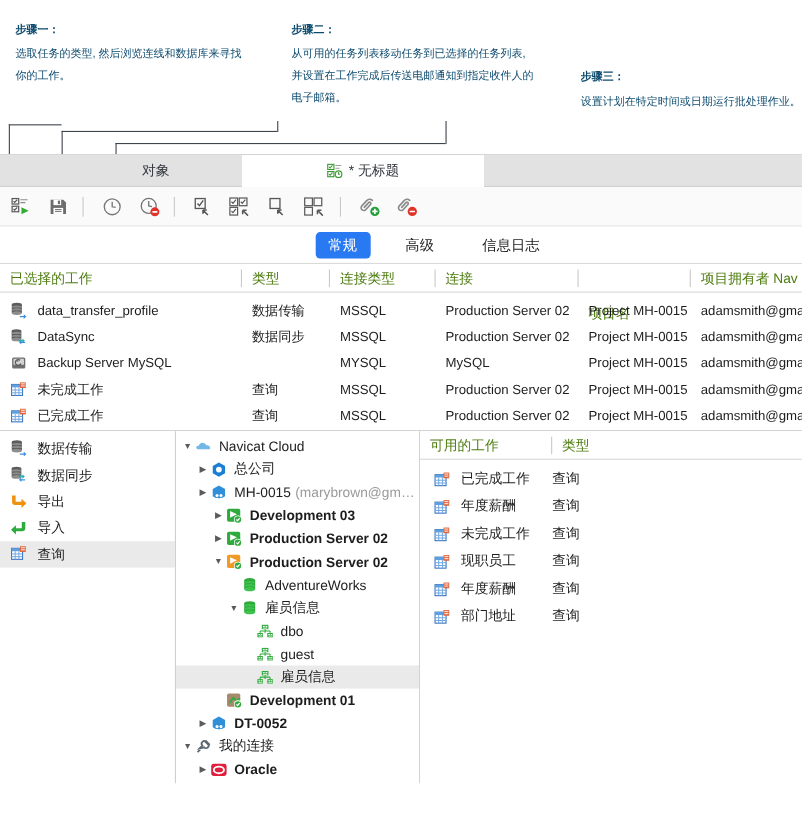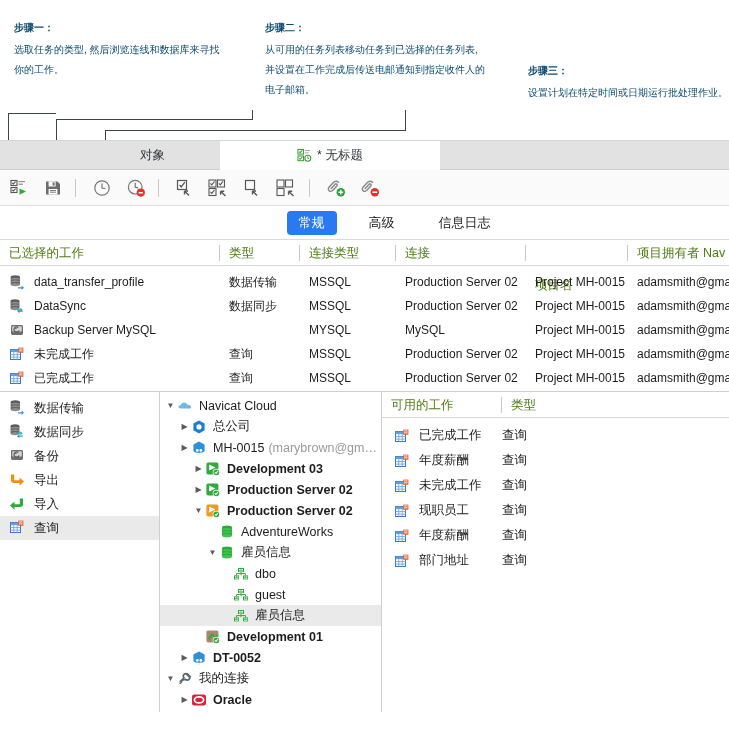--- a/index.html
+++ b/index.html
@@ -30,21 +30,21 @@
   
   #app { position: absolute; left: 0; top: 140px; width: 729px; height: 610px;
          background: #ffffff; border-top: 1px solid #d6d6d6; }
 
   
   #tabbar { position: relative; height: 29px; background: #e2e2e2;
             border-bottom: 1px solid #d0d0d0; }
   .tab { position: absolute; top: 0; height: 29px; display: flex;
          align-items: center; justify-content: center; gap: 5px;
          font-size: 12.5px; color: #30343a; }
-  #tab-objects { left: 85px; width: 135px; }
+  #tab-objects { left: 74px; width: 135px; }
   #tab-untitled { left: 220px; width: 220px; background: #ffffff; }
 
   
   #toolbar { position: relative; height: 36px; background: #fafafa;
              border-bottom: 1px solid #e0e0e0; display: flex; align-items: center; }
   .tbtn { width: 30px; height: 30px; margin-left: 4px; position: relative;
           display: flex; align-items: center; justify-content: center; }
   .tsep { width: 1px; height: 18px; background: #c8c8c8; margin: 0 7px; }
 
   
@@ -399,31 +399,20 @@
               <ellipse cx="6" cy="10.6" rx="4.4" ry="1.7" fill="#8d8d8d"></ellipse>
               <path d="M8 9.6 h3.4 v-1.4 l2.2 2 -2.2 2 v-1.4 H8 z" fill="#23b0b0"></path>
               <path d="M13.8 13.8 h-3.4 v1.4 l-2.2 -2 2.2 -2 v1.4 h3.4 z" fill="#3e8ede"></path>
             </svg>
           </span>
           <span>数据同步</span>
         </div>
         <div class="tl-item">
           <span>
             <svg width="16" height="16" viewBox="0 0 16 16">
-              <rect x="2" y="3" width="12" height="10" rx="1.4" fill="#6f6f6f"></rect>
-              <rect x="3.2" y="4.2" width="9.6" height="5.4" rx="0.8" fill="#d4d4d4"></rect>
-              <path d="M9.3 5.6 A2.6 2.6 0 1 0 10 8.4" fill="none" stroke="#5d5d5d" stroke-width="1.2"></path>
-              <path d="M6.2 5.2 L6.2 7.2 L8.2 6.2 z" fill="#5d5d5d"></path>
-            </svg>
-          </span>
-          <span>备份</span>
-        </div>
-        <div class="tl-item">
-          <span>
-            <svg width="16" height="16" viewBox="0 0 16 16">
               <path d="M2 3.5 L2 9.5 C2 11 3.2 12 4.8 12 L10.5 12 L10.5 14.8 L15 10.6 L10.5 6.5 L10.5 9.2 L5.2 9.2 L5.2 3.5 z" fill="#f0900f"></path>
             </svg>
           </span>
           <span>导出</span>
         </div>
         <div class="tl-item">
           <span>
             <svg width="16" height="16" viewBox="0 0 16 16">
               <path d="M14 3.5 L14 9.5 C14 11 12.8 12 11.2 12 L5.5 12 L5.5 14.8 L1 10.6 L5.5 6.5 L5.5 9.2 L10.8 9.2 L10.8 3.5 z" fill="#2faa3c"></path>
             </svg>

